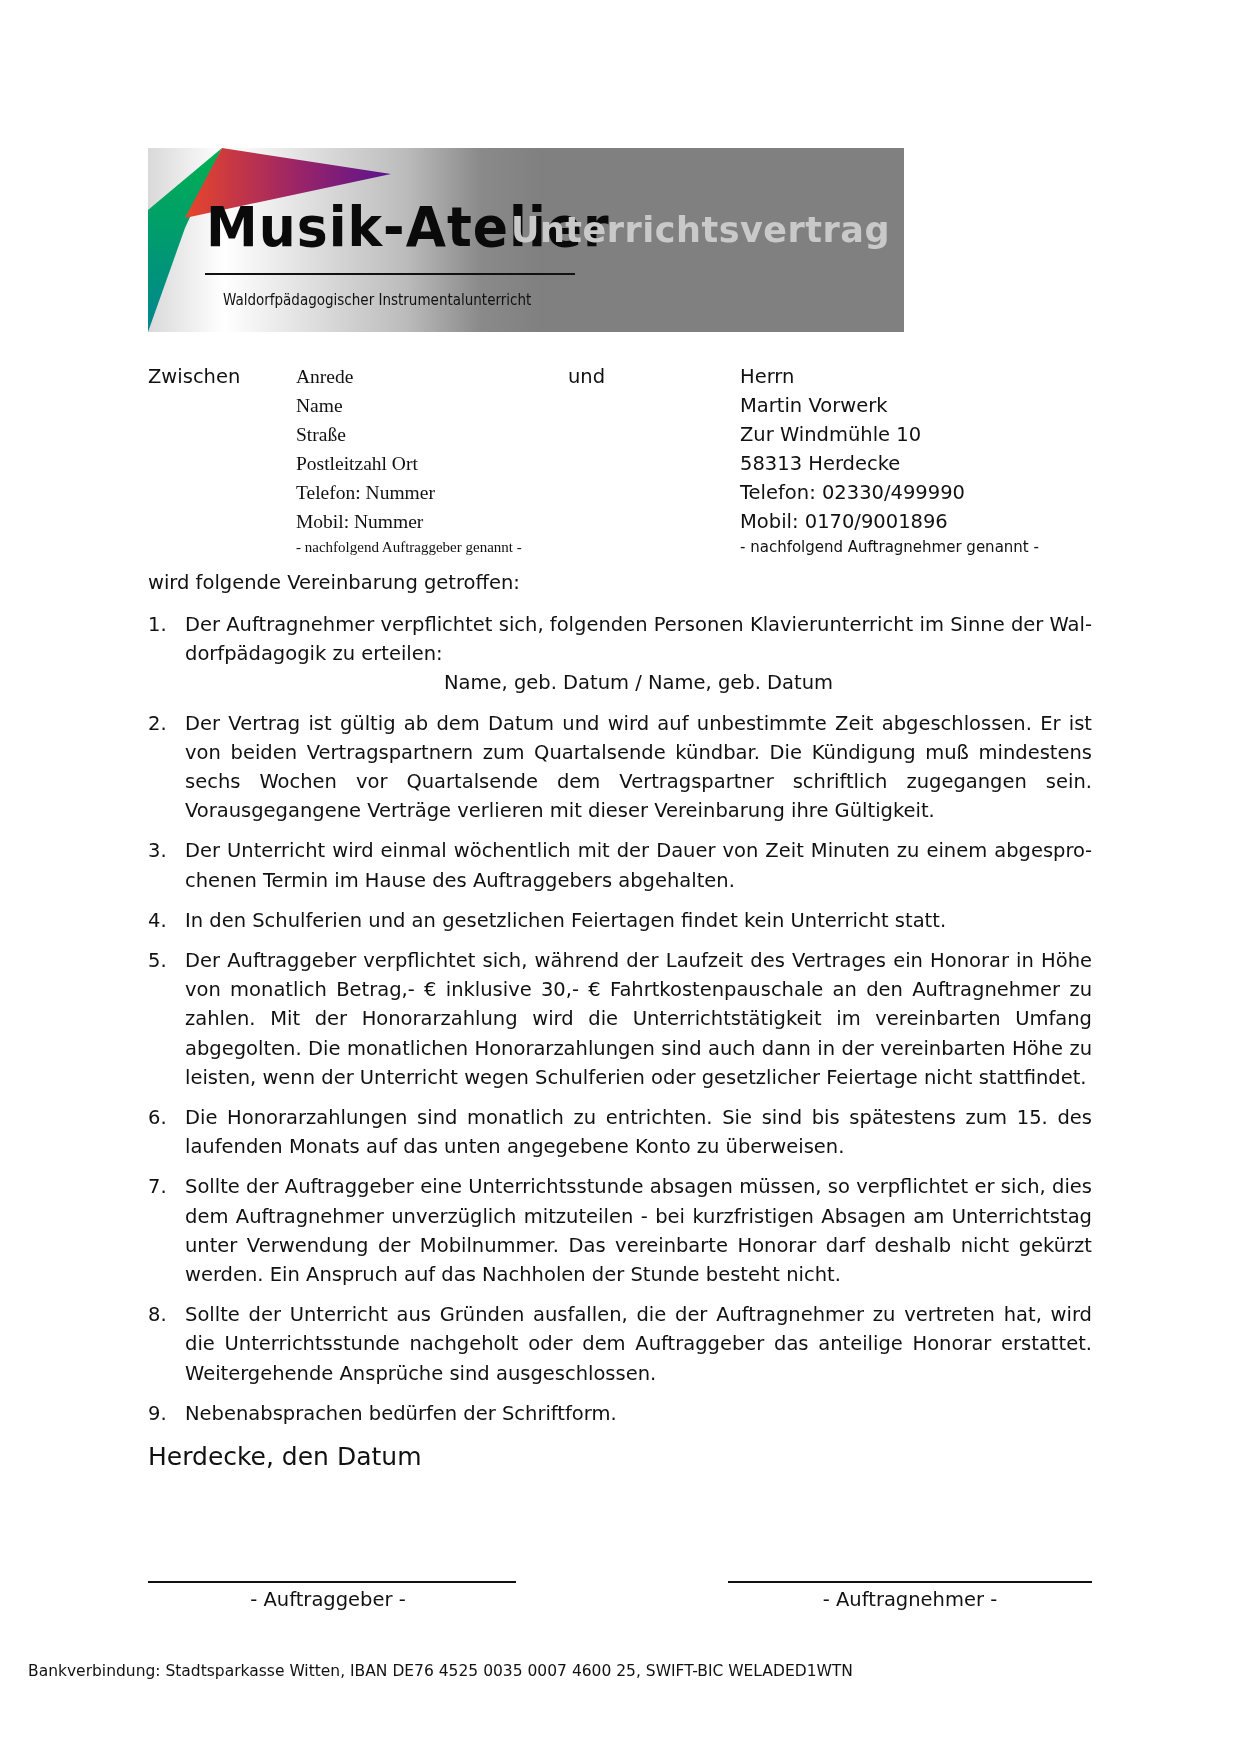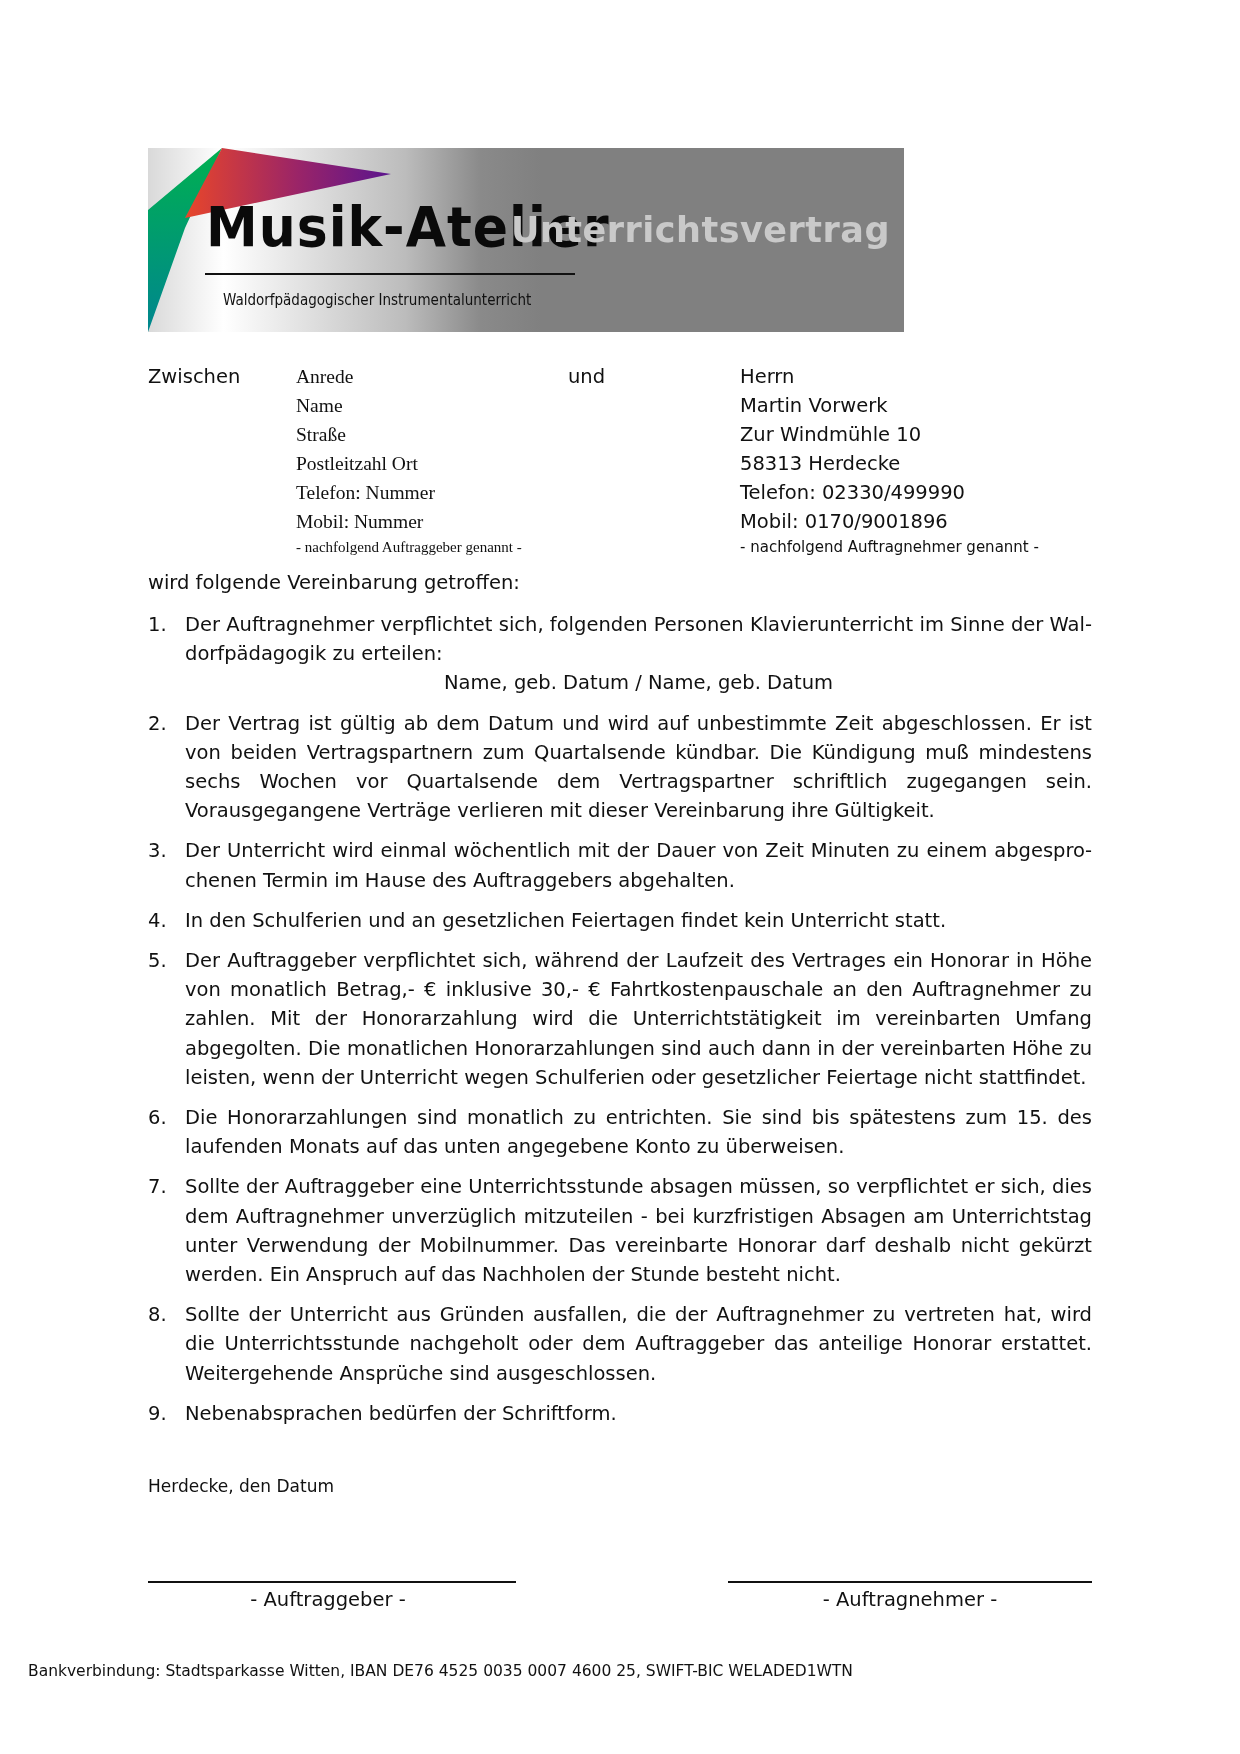--- a/index.html
+++ b/index.html
@@ -30,21 +30,21 @@
   .col .small { font-size: 15px; line-height: 22px; }
 
   .intro { position: absolute; left: 148px; top: 571px; font-size: 19.5px; }
 
   
   .clauses { position: absolute; left: 148px; top: 610px; width: 944px; font-size: 19.5px; line-height: 29.2px; }
   .clause { position: relative; padding-left: 37px; margin-bottom: 11px; text-align: justify; }
   .clause-num { position: absolute; left: 0; top: 0; }
   .clause-center { text-align: center; display: block; }
 
-  .place-date { position: absolute; left: 148px; top: 1476px; font-size: 17px; }
+  .place-date { position: absolute; left: 148px; top: 1442px; font-size: 25px; }
 
   
   .sig-line { position: absolute; top: 1581px; height: 2px; background: #111; }
   .sig-line.left { left: 148px; width: 368px; }
   .sig-line.right { left: 728px; width: 364px; }
   .sig-label { position: absolute; top: 1588px; font-size: 19.5px; text-align: center; }
   .sig-label.left { left: 148px; width: 360px; }
   .sig-label.right { left: 728px; width: 364px; }
 
   .footer { position: absolute; left: 0; width: 1240px; top: 1662px; text-align: left; font-size: 15.5px; padding-left: 28px; }

